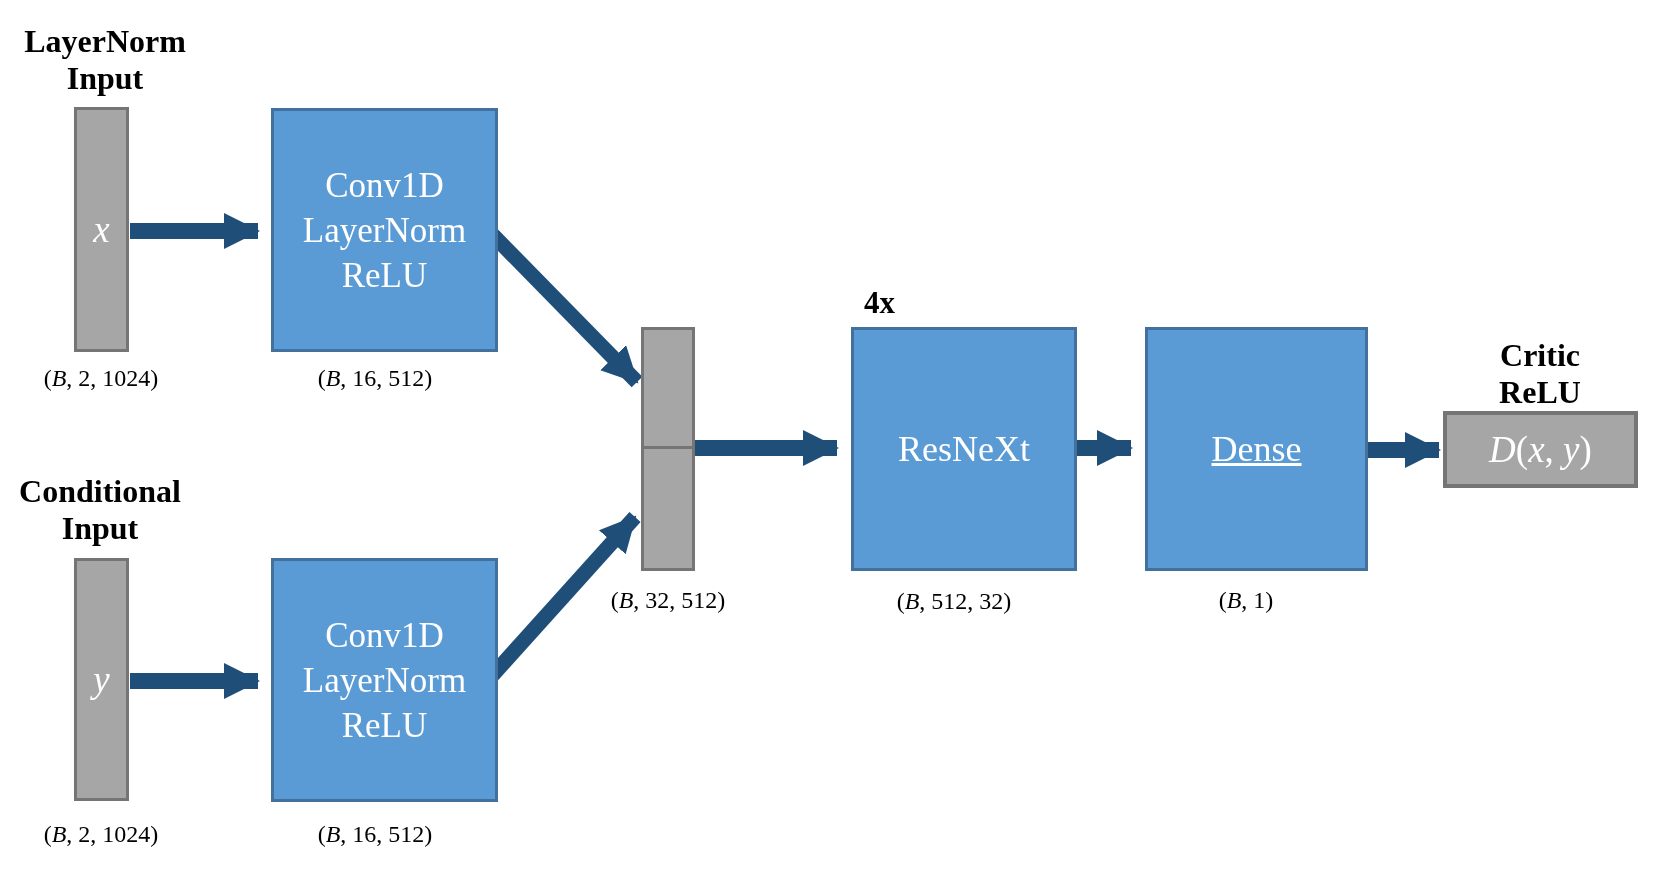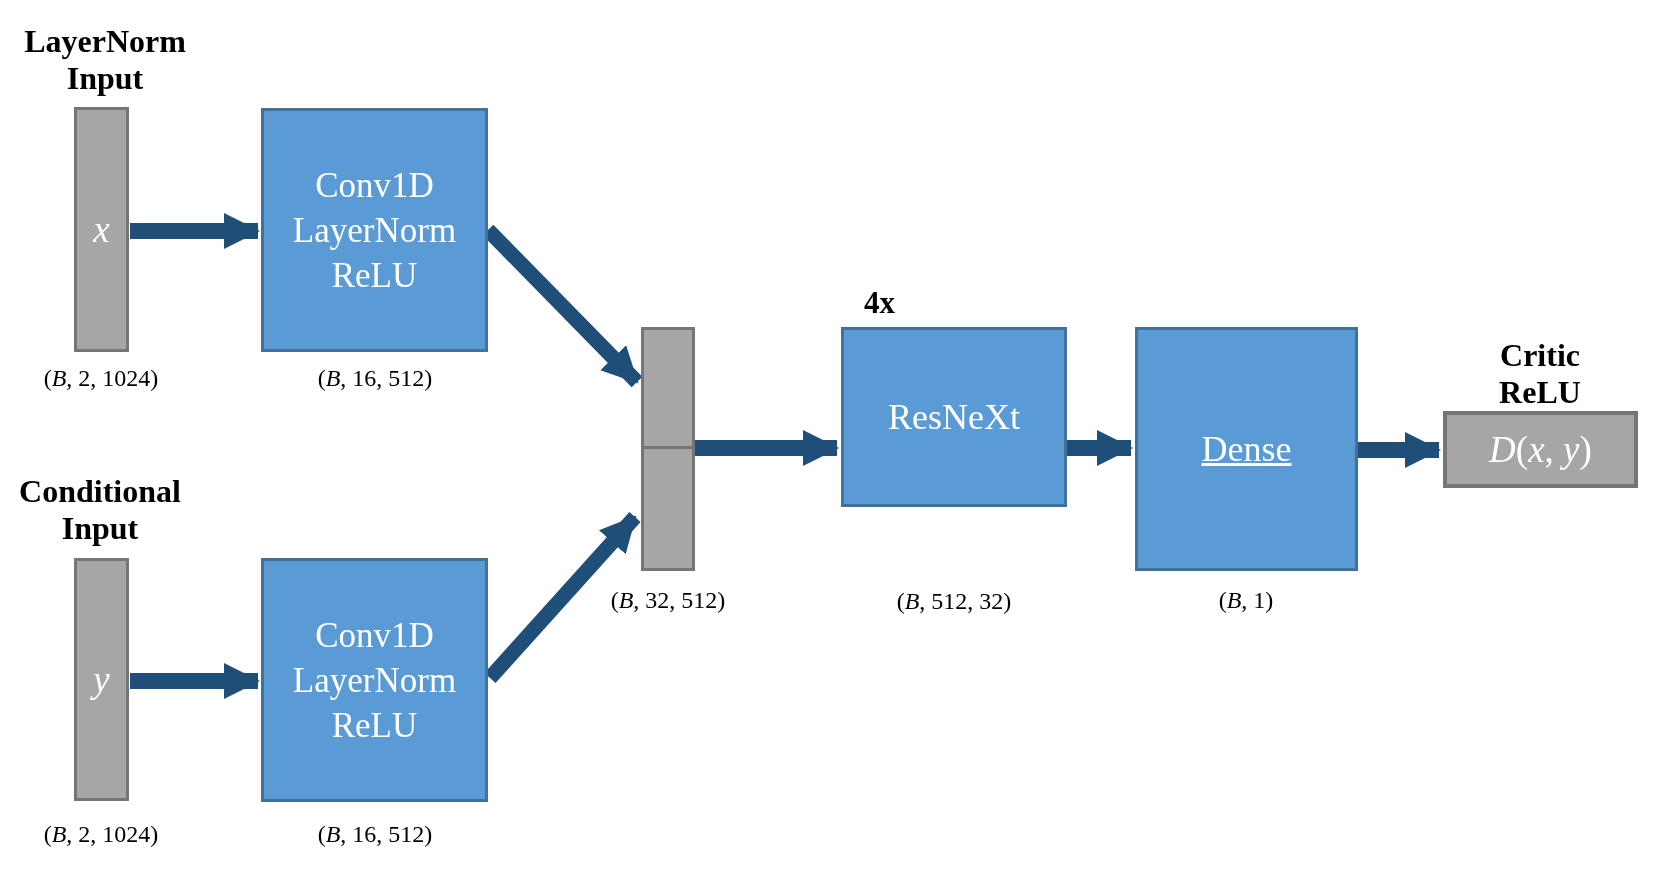--- a/index.html
+++ b/index.html
@@ -38,20 +38,21 @@
     color: var(--ink);
   }
   .blue-box {
     background: var(--box-blue);
     border: 3px solid var(--box-blue-border);
     display: flex;
     flex-direction: column;
     align-items: center;
     justify-content: center;
     color: var(--text-light);
+    margin-left: 10px;
   }
   .blue-box .line { font-size: 35px; line-height: 45px; }
   .blue-box .big-label { font-size: 36px; line-height: 40px; }
   .gray-bar {
     background: var(--gray-fill);
     border: 3px solid var(--gray-border);
     display: flex;
     align-items: center;
     justify-content: center;
     color: var(--text-light);
@@ -140,21 +141,21 @@
   <div class="abs shape-label" style="left:285px; top:817px; width:180px;">(<i>B</i>, 16, 512)</div>
 
   <div class="abs gray-bar" style="left:641px; top:327px; width:54px; height:244px;">
     <div class="concat-cell-top"></div>
   </div>
 
   <div class="abs shape-label" style="left:578px; top:583px; width:180px;">(<i>B</i>, 32, 512)</div>
 
   <div class="abs repeat-label" style="left:864px; top:285px; width:180px;">4x</div>
 
-  <div class="abs blue-box" style="left:841px; top:327px; width:226px; height:180px;">
+  <div class="abs blue-box" style="left:841px; top:327px; width:226px; height:244px;">
     <span class="big-label">ResNeXt</span>
   </div>
 
   <div class="abs shape-label" style="left:864px; top:584px; width:180px;">(<i>B</i>, 512, 32)</div>
 
   <div class="abs blue-box" style="left:1135px; top:327px; width:223px; height:244px;text-decoration:underline;">
     <span class="big-label">Dense</span>
   </div>
 
   <div class="abs shape-label" style="left:1156px; top:583px; width:180px;">(<i>B</i>, 1)</div>

